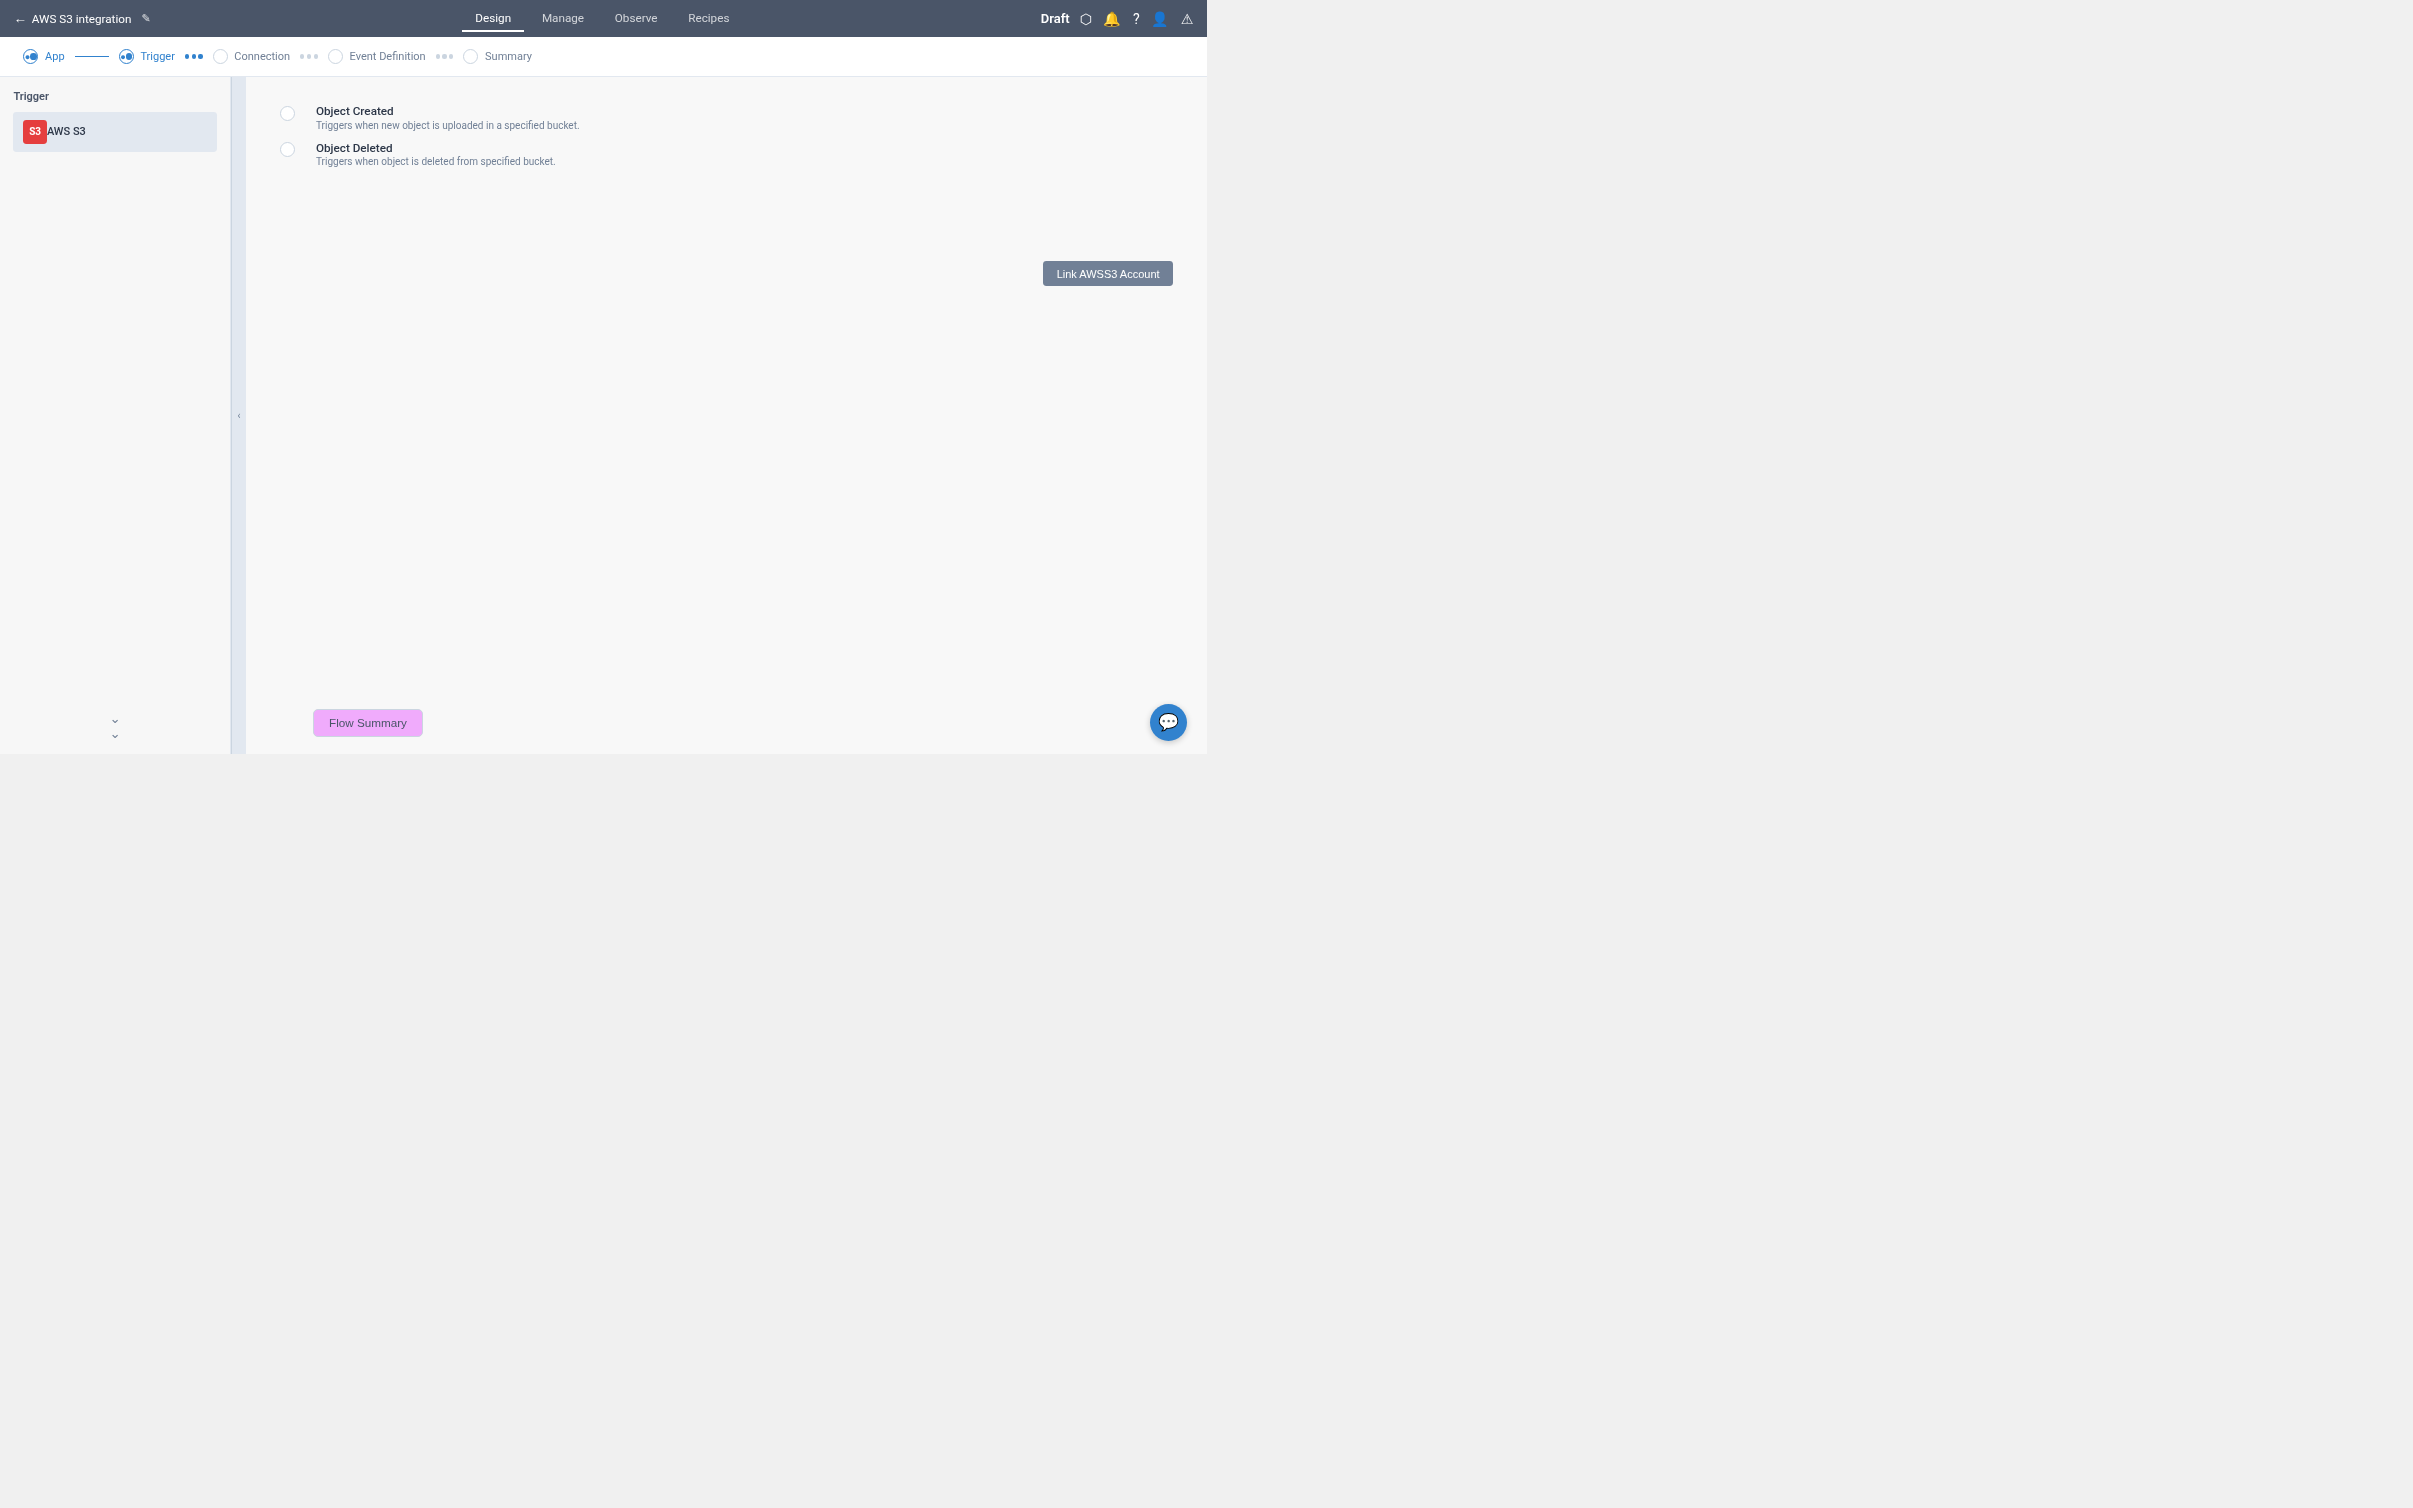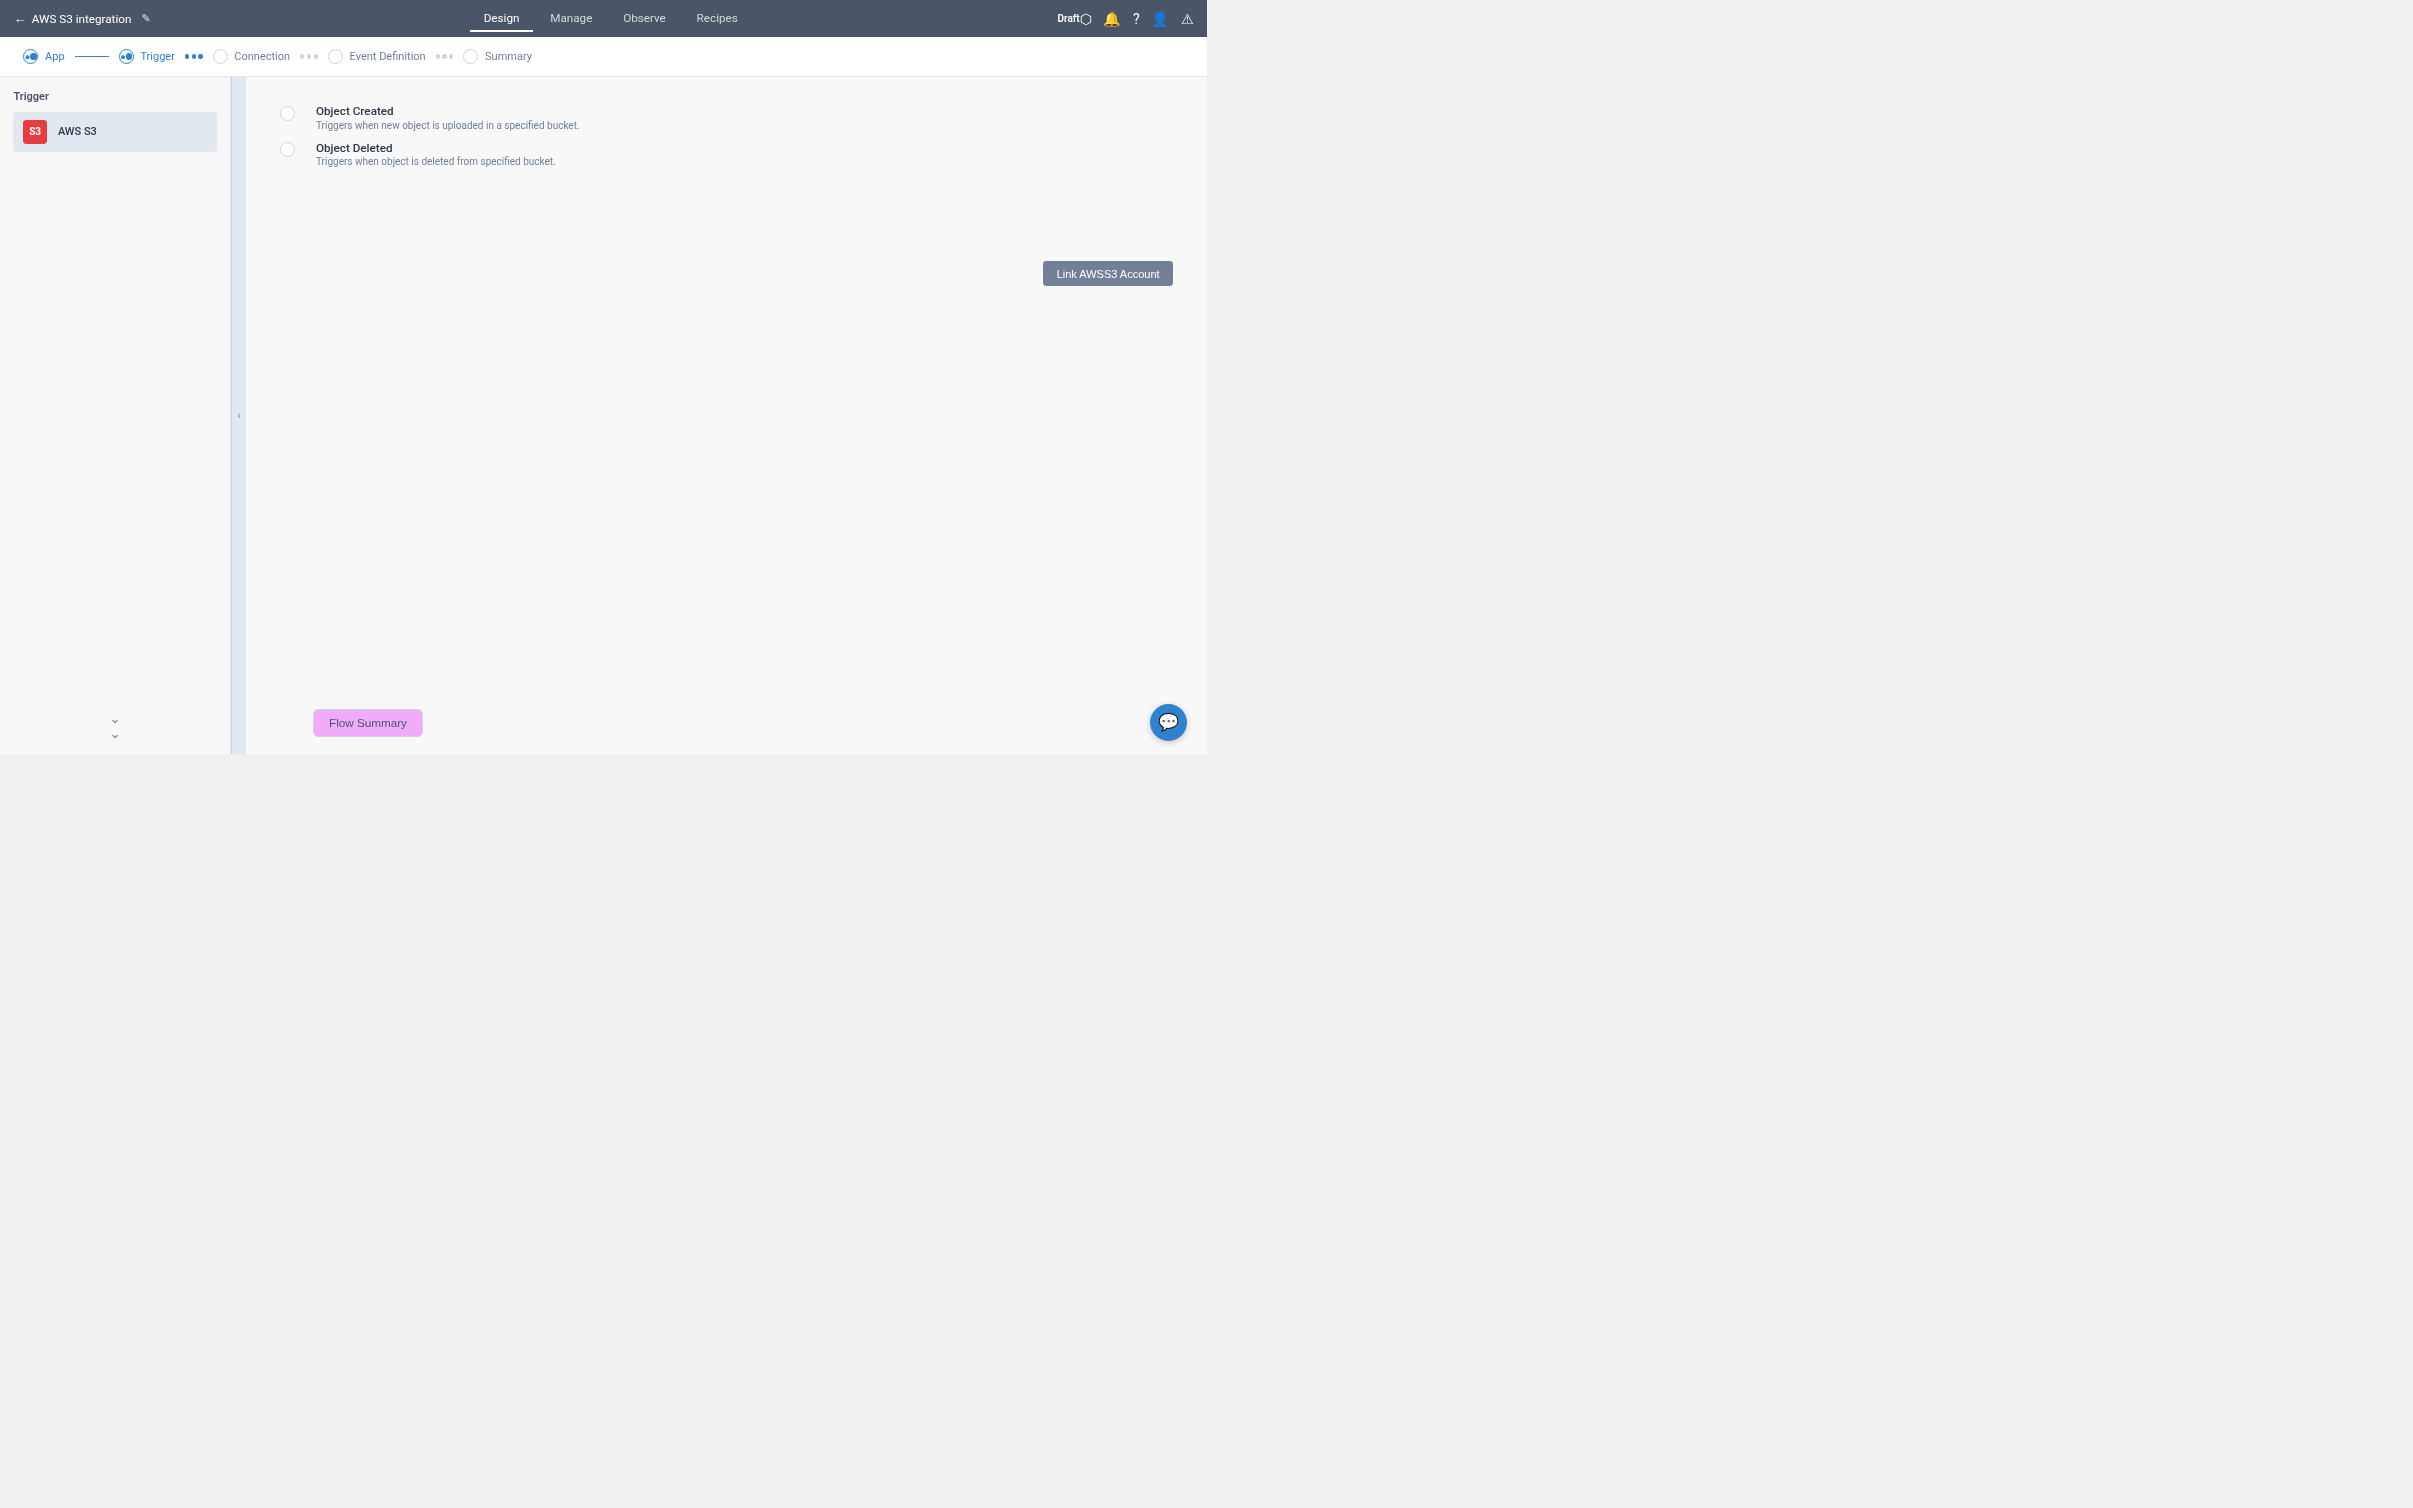--- a/index.html
+++ b/index.html
@@ -32,23 +32,24 @@
       padding: 5px 13.4px;
       cursor: pointer;
       border-bottom: 2.5px solid transparent;
       text-decoration: none;
     }
     .nav-link.active {
       color: white;
       border-bottom: 2.5px solid white;
     }
     .draft-badge {
-      font-size: 10px;
+      font-size: 13px;
       font-weight: 600;
       color: white;
+      margin-right: 10px;
     }
     .nav-icons {
       display: flex;
       align-items: center;
       gap: 11.7px;
     }
     .nav-icon { color: white; font-size: 14.2px; cursor: pointer; }
 
     
     .step-bar {
@@ -130,21 +131,21 @@
     }
     .sidebar-title {
       font-size: 11px;
       font-weight: 600;
       color: #4a5568;
       margin-bottom: 8.4px;
     }
     .sidebar-item {
       display: flex;
       align-items: center;
-      gap: 11px;
+      gap: 0;
       padding: 8.4px 10px;
       border-radius: 3.4px;
       background: #e2e8f0;
       cursor: pointer;
     }
     .aws-icon {
       width: 23.5px;
       height: 23.5px;
       background: #e53e3e;
       border-radius: 3.4px;

